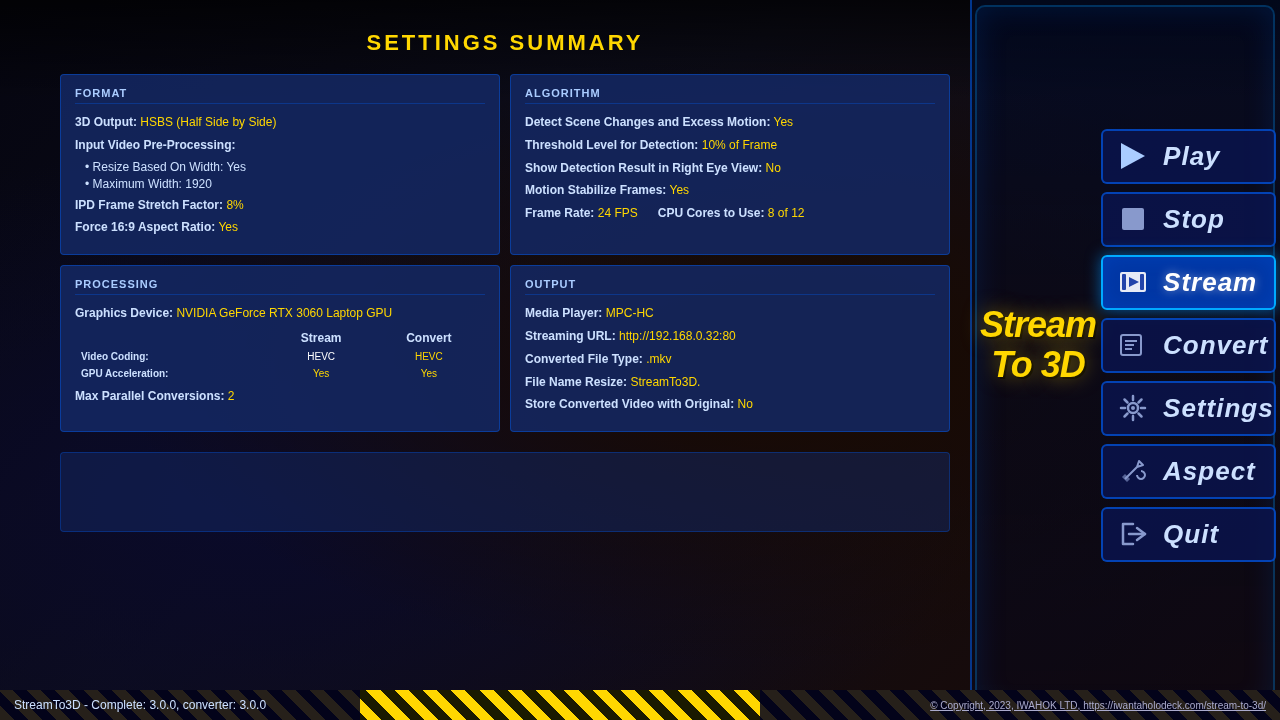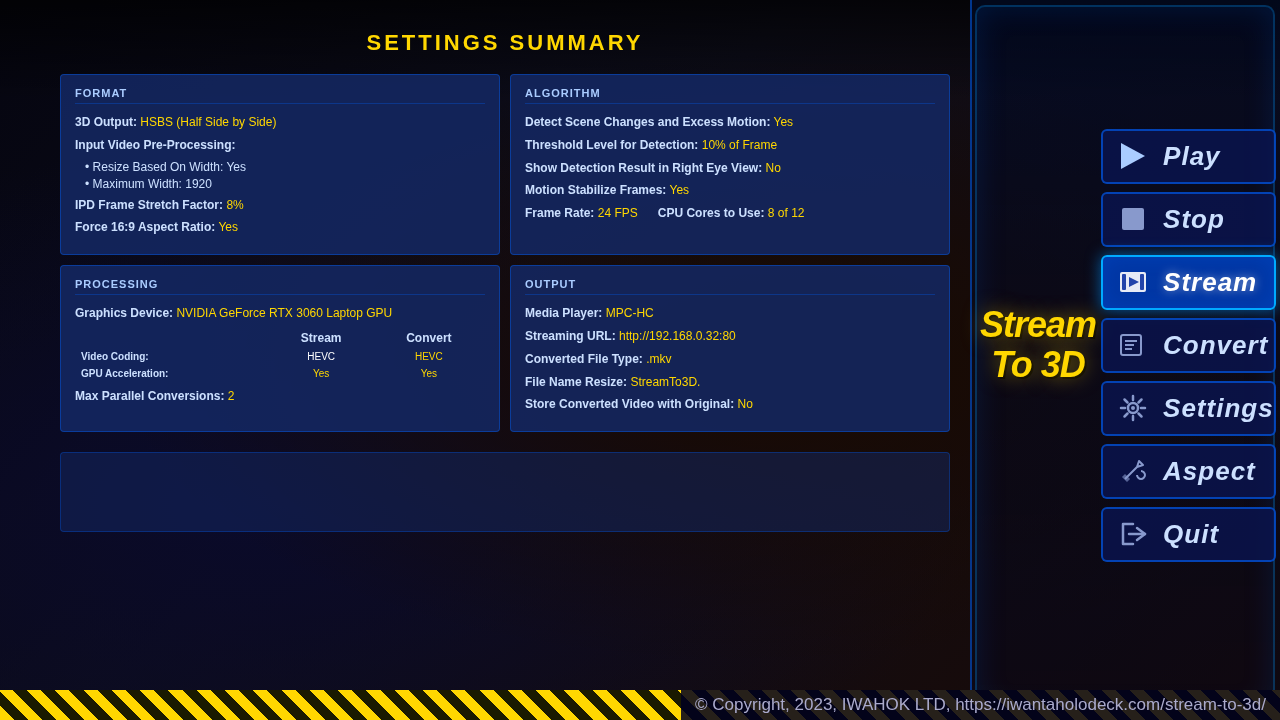--- a/index.html
+++ b/index.html
@@ -189,22 +189,23 @@
       height: 100%;
       padding: 0 14px;
       display: flex;
       align-items: center;
       margin-left: auto;
       min-width: 520px;
       justify-content: flex-end;
     }
 
     .bottom-bar-right span {
-      font-size: 17px;
+      font-size: 10px;
       color: #aaaacc;
+      text-decoration: underline;
     }
 
     
     .right-panel {
       width: 310px;
       display: flex;
       flex-direction: row;
       align-items: center;
       padding: 10px 10px 40px 10px;
       background: transparent;
@@ -535,16 +536,19 @@
             <path d="M14 4 L4 4 L4 24 L14 24" stroke="#8899cc" stroke-width="2.5" stroke-linecap="round" stroke-linejoin="round" fill="none"></path>
           </svg>
         </div>
         <span class="nav-btn-label">Quit</span>
       </div>
     </div>
   </div>
 </div>
 
 <div class="bottom-bar">
+  <div class="bottom-bar-left">
+    <span>StreamTo3D - Complete: 3.0.0, converter: 3.0.0</span>
+  </div>
   <div class="bottom-bar-right">
     <span>© Copyright, 2023, IWAHOK LTD, https://iwantaholodeck.com/stream-to-3d/</span>
   </div>
 </div>
 
 </body></html>

